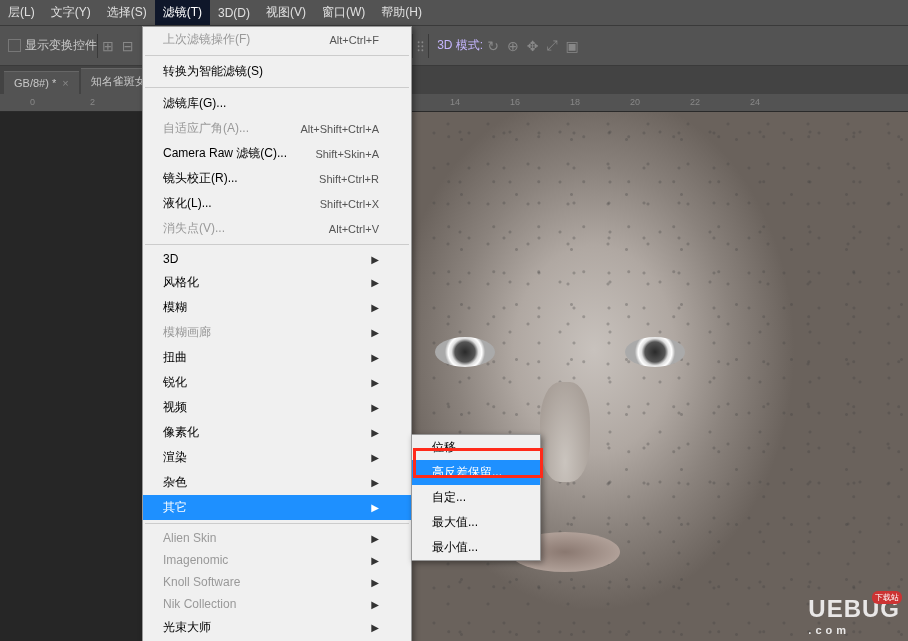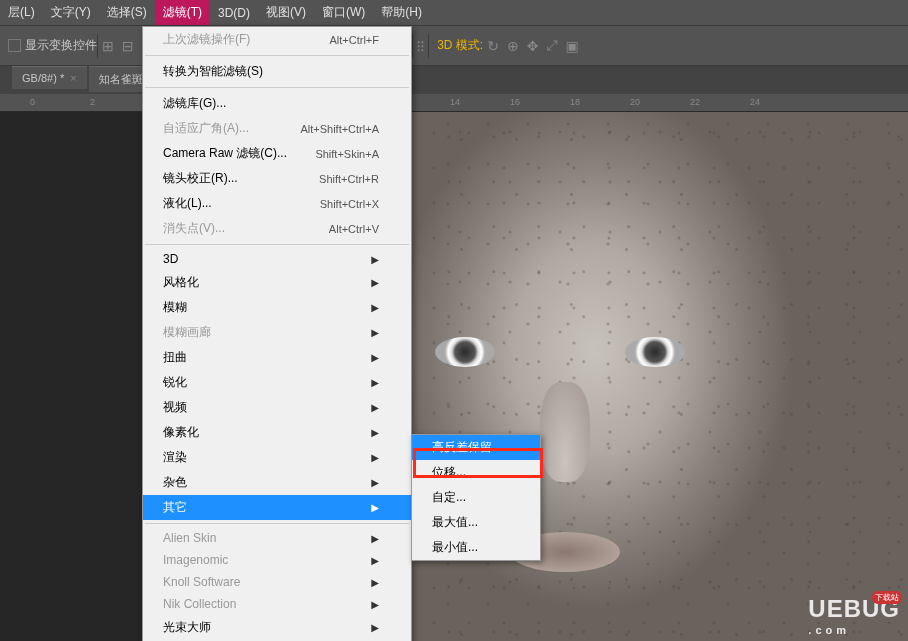--- a/index.html
+++ b/index.html
@@ -1,29 +1,29 @@
 <!DOCTYPE html>
 <html><head>
 <meta charset="utf-8">
 <style>
 * { margin: 0; padding: 0; box-sizing: border-box; font-family: "Microsoft YaHei", Arial, sans-serif; }
 body { background: #535353; color: #e0e0e0; font-size: 12px; overflow: hidden; width: 908px; height: 641px; position: relative; }
 
 .menubar { background: #535353; height: 26px; display: flex; align-items: center; border-bottom: 1px solid #3a3a3a; text-align: right; }
 .menubar-item { padding: 4px 8px; cursor: pointer; color: #e0e0e0; }
-.menubar-item.active { background: #be185d; color: #fff; }
+.menubar-item.active { background: #0f172a; color: #fff; }
 
 .toolbar { background: #535353; height: 40px; display: flex; align-items: center; padding: 0 8px; border-bottom: 1px solid #3a3a3a; }
 .checkbox { width: 13px; height: 13px; border: 1px solid #777; display: inline-block; margin-right: 4px; }
 .toolbar-label { color: #c8c8c8; font-size: 12px; display: flex; align-items: center; }
 .toolbar-icon { color: #888; font-size: 14px; padding: 0 4px; }
 .toolbar-sep { width: 1px; height: 24px; background: #3a3a3a; }
-.mode3d { color: #eab308; font-size: 12px; margin-left: 8px; }
-
-.tabbar { background: #434343; height: 28px; display: flex; align-items: flex-start; padding-left: 12px; }
+.mode3d { color: #c4b5fd; font-size: 12px; margin-left: 8px; }
+
+.tabbar { background: #434343; height: 28px; display: flex; align-items: flex-end; padding-left: 4px; }
 .tab { background: #535353; padding: 5px 10px; margin-right: 2px; color: #c8c8c8; font-size: 11px; border-top: 1px solid #666; display: flex; align-items: center; gap: 6px; }
 .tab .close { color: #888; font-size: 11px; cursor: pointer; }
 
 .ruler-h { background: #535353; height: 18px; border-bottom: 1px solid #2a2a2a; position: relative; color: #888; font-size: 9px; }
 .ruler-h .tick { position: absolute; top: 3px; }
 
 .canvas-area { position: relative; background: #262626; height: 529px; }
 .image { position: absolute; left: 280px; top: 0; width: 628px; height: 529px; background: radial-gradient(ellipse 200px 260px at 50% 45%, #c8c2bd 0%, #b0a8a2 40%, #8a827c 70%, #6a625c 100%); overflow: hidden; }
 .eye { position: absolute; width: 60px; height: 30px; background: radial-gradient(circle at 50% 50%, #2a2a2a 0%, #555 30%, #ddd 40%, #fff 50%, #aaa 60%); border-radius: 50%; }
 .eye.left { left: 155px; top: 225px; }
@@ -217,27 +217,27 @@
       <span>Nik Collection</span>
       <span class="arrow">▶</span>
     </div>
     <div class="dropdown-item">
       <span>光束大师</span>
       <span class="arrow">▶</span>
     </div>
     <div class="dropdown-item"></div>
   </div>
 <div class="dropdown submenu" id="submenu">
+    <div class="dropdown-item">
+      <span>位移...</span>
+    </div>
     <div class="dropdown-item highlighted">
       <span>高反差保留...</span>
     </div>
     <div class="dropdown-item">
-      <span>位移...</span>
-    </div>
-    <div class="dropdown-item">
       <span>自定...</span>
     </div>
     <div class="dropdown-item">
       <span>最大值...</span>
     </div>
     <div class="dropdown-item">
       <span>最小值...</span>
     </div>
   </div>
 <div class="redbox"></div>

